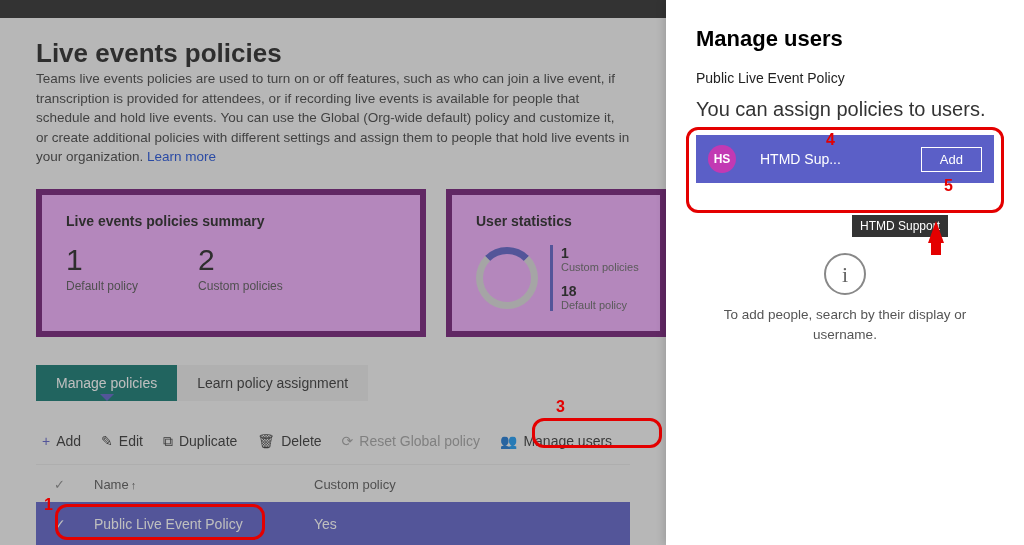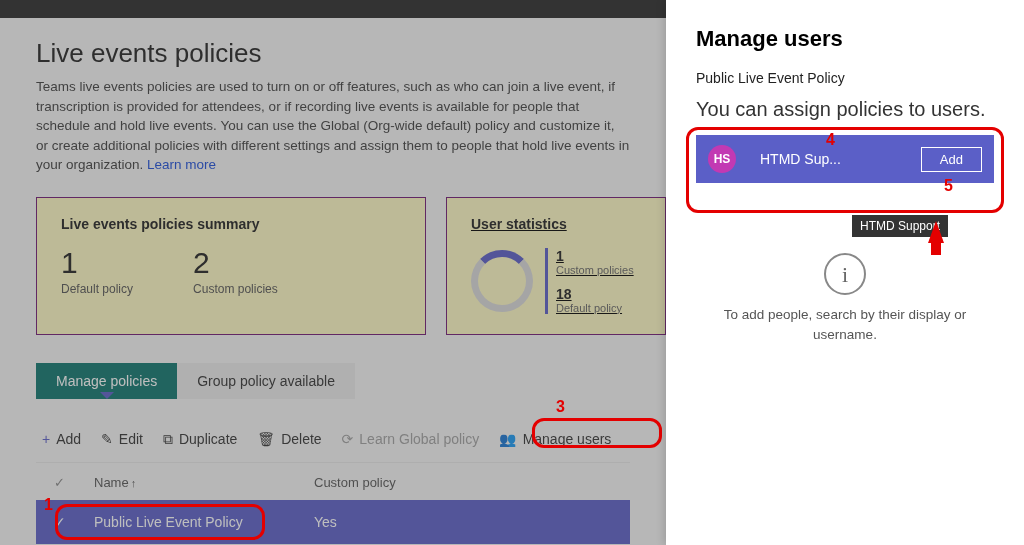--- a/index.html
+++ b/index.html
@@ -3,28 +3,28 @@
 <meta charset="utf-8">
 <style>
   * { box-sizing: border-box; margin: 0; padding: 0; font-family: "Segoe UI", Arial, sans-serif; }
   body { width: 1024px; height: 545px; background: #f5f5f5; overflow: hidden; position: relative; }
 
   .topbar { position:absolute; top:0; left:0; right:358px; height:18px; background:#333; }
 
   .main { position:absolute; top:18px; left:0; right:358px; bottom:0; padding:20px 36px 0 36px; }
   .main-dim { position:absolute; inset:18px 358px 0 0; background:rgba(70,70,70,0.35); pointer-events:none; z-index:5; }
 
-  h1.page-title { font-size:26px; font-weight:400; color:#222; margin-bottom:8px; }
+  h1.page-title { font-size:26px; font-weight:700; color:#222; }
   .intro { font-size:13.5px; line-height:1.45; color:#404040; margin-bottom:22px; max-width:640px; }
   .intro a { color:#1d4ed8; text-decoration:none; }
 
   .cards { display:flex; gap:20px; margin-bottom:28px; }
-  .card { background:#fef9c3; border:1px solid #701a75; padding:18px 24px 20px 24px; }
+  .card { background:#f0abfc; border:6px solid #701a75; padding:18px 24px 20px 24px; }
   .card.summary { flex: 0 0 390px; }
-  .card.stats   { flex: 0 0 220px; padding-right:8px;text-decoration:underline; }
+  .card.stats   { flex: 0 0 220px; padding-right:8px; }
   .card h3 { font-size:14px; font-weight:600; color:#222; margin-bottom:16px; }
   .big-row { display:flex; gap:60px; }
   .big-num { font-size:30px; font-weight:400; color:#222; line-height:1; }
   .big-lab { font-size:12px; color:#555; margin-top:4px; }
   .stat-body { display:flex; gap:12px; align-items:center; }
   .donut { width:62px; height:62px; border-radius:50%; border:7px solid #d9d9d9; border-top-color:#5b5fc7; position:relative; }
   .stat-list { border-left:3px solid #5b5fc7; padding-left:8px; display:flex; flex-direction:column; gap:10px; }
   .stat-line .n { font-size:14px; font-weight:600; color:#222; }
   .stat-line .t { font-size:11px; color:#666; }
 
@@ -114,21 +114,21 @@
               <div class="n">18</div>
               <div class="t">Default policy</div>
             </div>
         </div>
       </div>
     </div>
   </div>
 
   <div class="tabs">
     <div class="tab active">Manage policies</div>
-    <div class="tab">Group policy available</div>
+    <div class="tab">Learn policy assignment</div>
   </div>
 
   <div class="tools">
     <div class="tool">
         <span class="icon plus">+</span>
         <span>Add</span>
       </div>
     <div class="tool">
         <span class="icon">✎</span>
         <span>Edit</span>
@@ -136,21 +136,21 @@
     <div class="tool">
         <span class="icon">⧉</span>
         <span>Duplicate</span>
       </div>
     <div class="tool">
         <span class="icon">🗑</span>
         <span>Delete</span>
       </div>
     <div class="tool disabled">
         <span class="icon">⟳</span>
-        <span>Learn Global policy</span>
+        <span>Reset Global policy</span>
       </div>
     <div class="tool">
         <span class="icon">👥</span>
         <span>Manage users</span>
       </div>
   </div>
 
   <div class="thead">
     <div class="chk">✓</div>
     <div class="cname"><span>Name</span><span class="arrow">↑</span></div>

